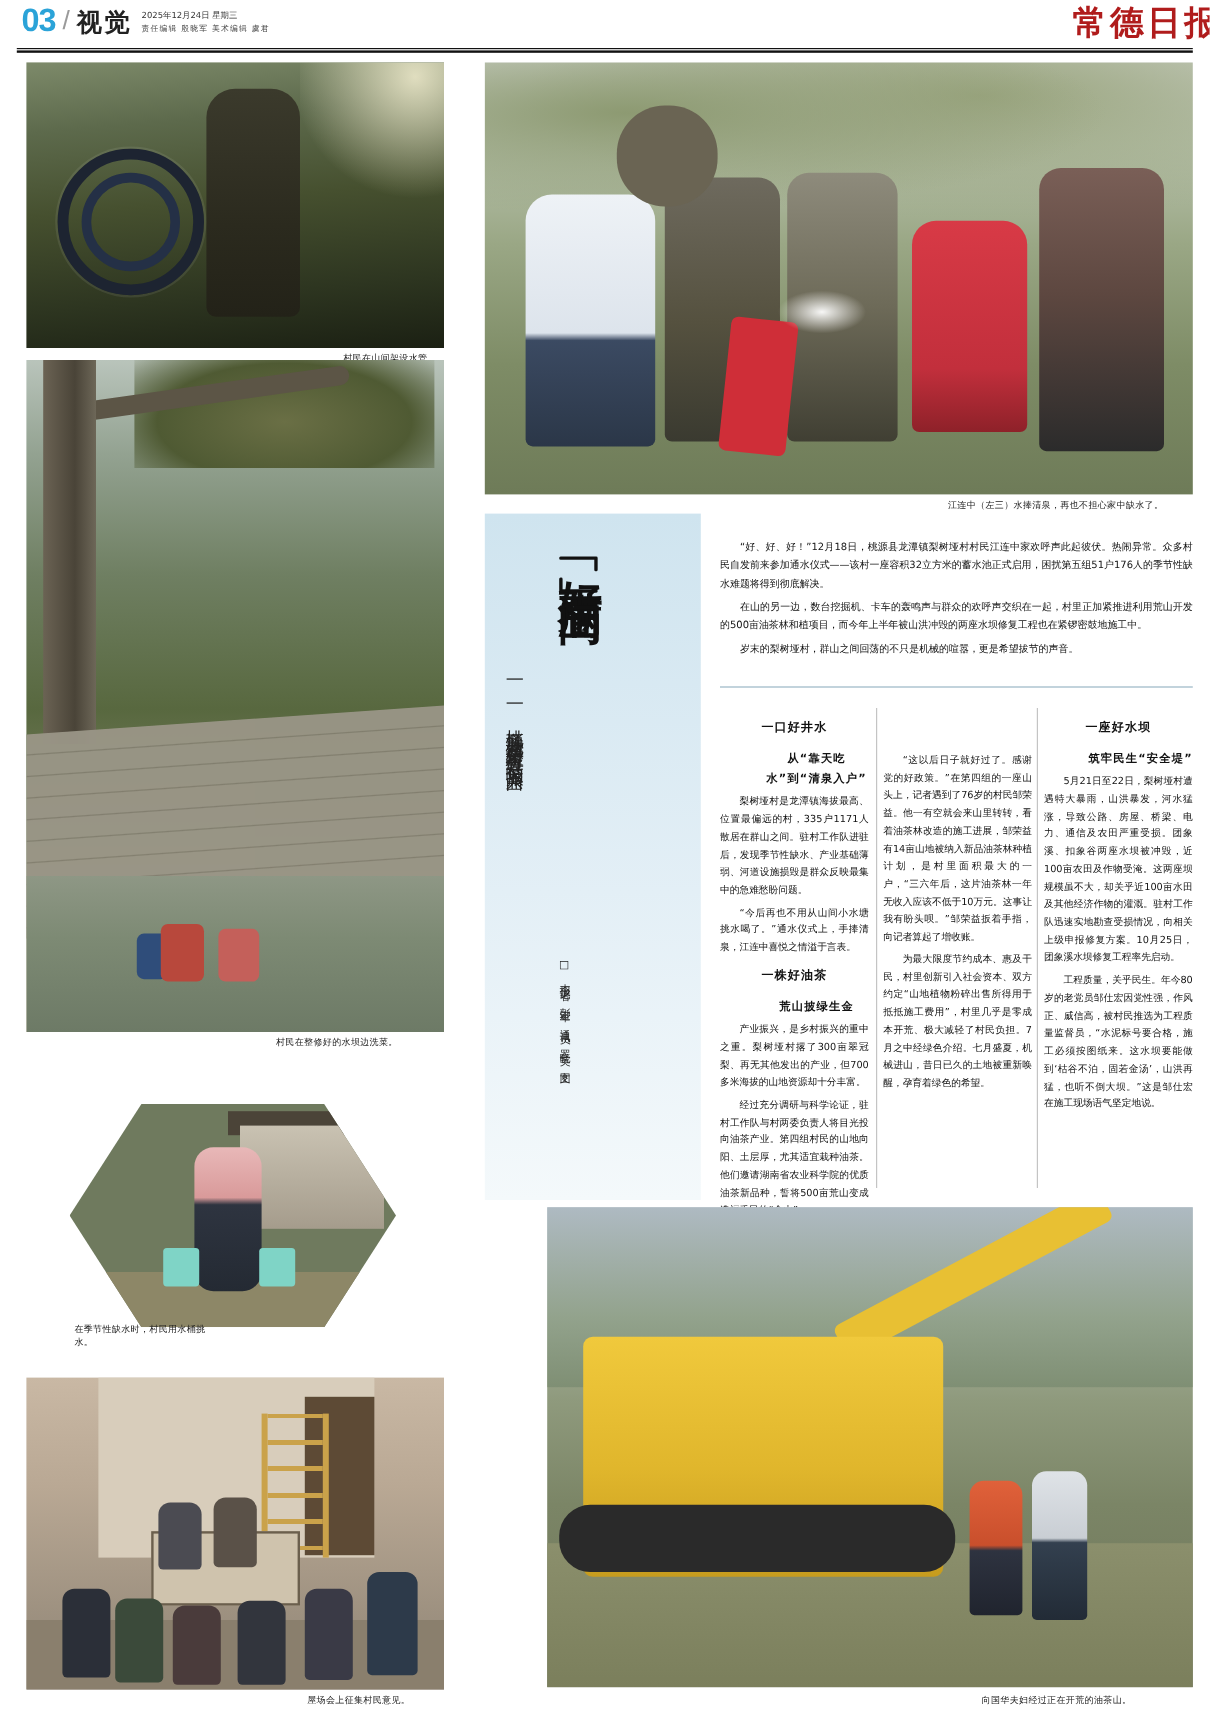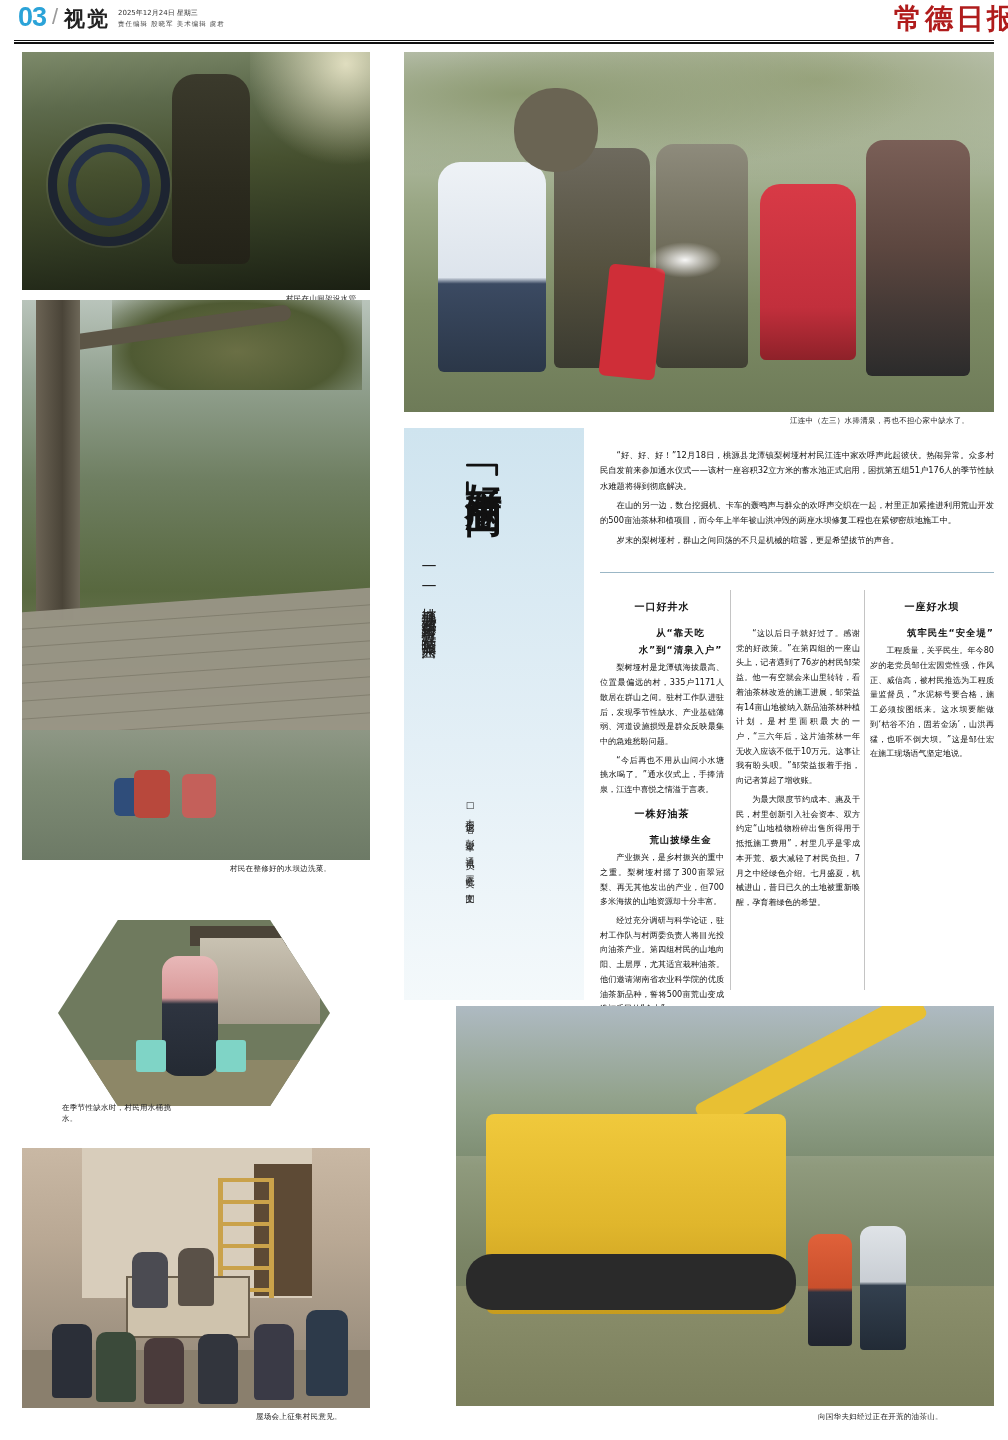--- a/index.html
+++ b/index.html
@@ -205,20 +205,21 @@
   </div>
 
   <div class="col" id="colB">
     <p>“这以后日子就好过了。感谢党的好政策。”在第四组的一座山头上，记者遇到了76岁的村民邹荣益。他一有空就会来山里转转，看着油茶林改造的施工进展，邹荣益有14亩山地被纳入新品油茶林种植计划，是村里面积最大的一户，“三六年后，这片油茶林一年无收入应该不低于10万元。这事让我有盼头呗。”邹荣益扳着手指，向记者算起了增收账。</p>
     <p>为最大限度节约成本、惠及干民，村里创新引入社会资本、双方约定“山地植物粉碎出售所得用于抵抵施工费用”，村里几乎是零成本开荒、极大减轻了村民负担。7月之中经绿色介绍。七月盛夏，机械进山，昔日已久的土地被重新唤醒，孕育着绿色的希望。</p>
   </div>
 
   <div class="col" id="colC">
     <div class="sub">一座好水坝</div>
     <div class="sub small">筑牢民生“安全堤”</div>
+    <p>5月21日至22日，梨树垭村遭遇特大暴雨，山洪暴发，河水猛涨，导致公路、房屋、桥梁、电力、通信及农田严重受损。团象溪、扣象谷两座水坝被冲毁，近100亩农田及作物受淹。这两座坝规模虽不大，却关乎近100亩水田及其他经济作物的灌溉。驻村工作队迅速实地勘查受损情况，向相关上级申报修复方案。10月25日，团象溪水坝修复工程率先启动。</p>
     <p>工程质量，关乎民生。年今80岁的老党员邹仕宏因党性强，作风正、威信高，被村民推选为工程质量监督员，“水泥标号要合格，施工必须按图纸来。这水坝要能做到‘枯谷不泊，固若金汤’，山洪再猛，也听不倒大坝。”这是邹仕宏在施工现场语气坚定地说。</p>
   </div>
 
   <div class="photo" id="p6">
     <div class="hill"></div>
     <div class="soil"></div>
     <div class="boom"></div>
     <div class="mach"></div>
     <div class="track"></div>
     <div class="pA"></div>

